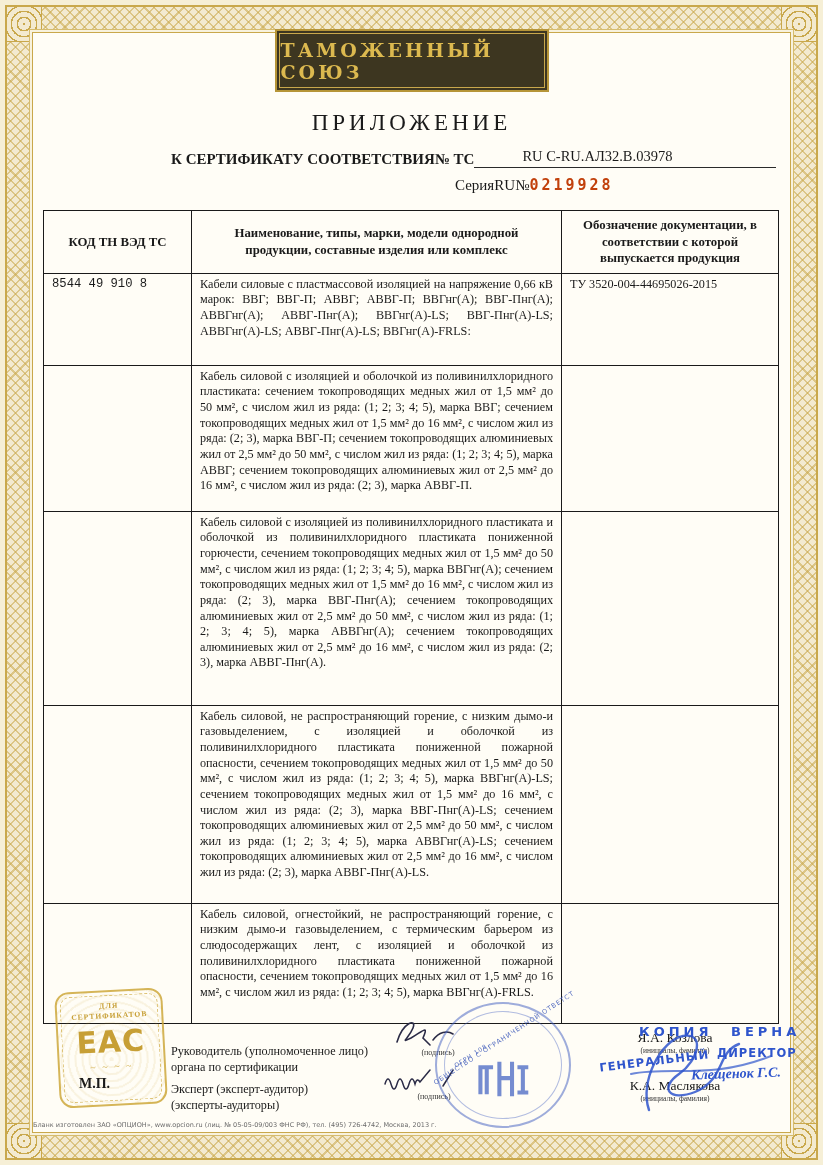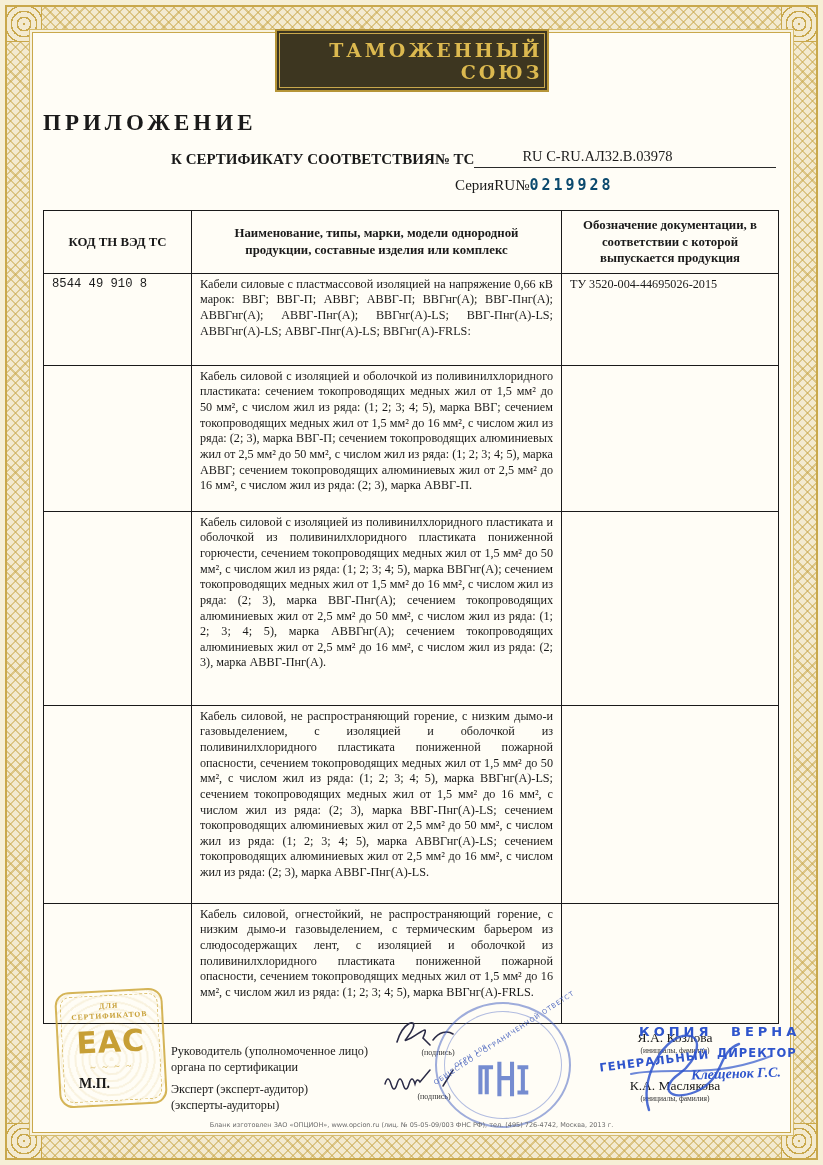--- a/index.html
+++ b/index.html
@@ -13,30 +13,30 @@
   .corner{position:absolute;width:34px;height:34px;border:1px solid #c9a84c;
     background:repeating-radial-gradient(circle at center,#c9a84c 0 1.5px,#f3ead0 1.5px 6px);}
   .corner.tl{left:-1px;top:-1px}.corner.tr{right:-1px;top:-1px}
   .corner.bl{left:-1px;bottom:-1px}.corner.br{right:-1px;bottom:-1px}
   .inner{position:absolute;inset:32px;background:#fffdf6;border:1px solid #c9a84c;
     box-shadow:0 0 0 2px #f8f2dd, 0 0 0 3px #d6bc6e;}
   .content{position:absolute;inset:0;padding:10px;}
   
   .banner{width:262px;margin:-14px auto 16px;background:#3d3620;border:2px solid #b69538;
     box-shadow:inset 0 0 0 2px #3d3620, inset 0 0 0 3px #c9a84c;
-    text-align:right;padding:8px 4px 7px;}
+    text-align:left;padding:8px 4px 7px;}
   .banner span{color:#dcb94f;font-weight:bold;font-size:19px;letter-spacing:3px;
     font-family:"DejaVu Serif",serif;}
   
-  .doc-title{font-size:23px;font-weight:bold;letter-spacing:4px;margin:18px 0 10px;}
+  .doc-title{text-align:center;font-size:23px;font-weight:normal;letter-spacing:4px;margin:18px 0 10px;}
   .cert-line{display:flex;align-items:flex-end;margin:12px 4px 0 128px;font-size:15px;}
   .cert-line .b{font-weight:bold;white-space:nowrap;}
   .cert-value{flex:1;border-bottom:1.5px solid #2a2a2a;padding:0 0 2px 48px;font-size:14.5px;white-space:nowrap;}
   .series-line{display:flex;align-items:center;margin:8px 0 0 412px;font-size:15px;}
-  .serial{font-family:"DejaVu Sans Mono",monospace;font-weight:bold;color:#0c4a6e;
+  .serial{font-family:"DejaVu Sans Mono",monospace;font-weight:bold;color:#c2410c;
     letter-spacing:3px;font-size:15px;}
   
   table.products{border-collapse:collapse;table-layout:fixed;width:735px;margin-top:16px;}
   table.products th,table.products td{border:1px solid #1a1a1a;}
   table.products th{font-size:12.8px;font-weight:bold;text-align:center;vertical-align:middle;
     padding:6px 8px;line-height:1.3;}
   table.products td{font-size:12.2px;vertical-align:top;padding:3px 8px 4px;line-height:1.28;}
   td.desc{text-align:justify;}
   td.code{font-size:12.6px;padding-left:10px;font-family:Liberation Mono, monospace;}
   tr.r1 td{height:84px} tr.r2 td{height:138px} tr.r3 td{height:186px}
@@ -75,21 +75,21 @@
   
   .copy-line1{position:absolute;left:596px;top:16px;color:#2f55cc;font-weight:bold;font-size:13px;
     letter-spacing:4px;word-spacing:10px;white-space:nowrap;font-family:"DejaVu Sans",sans-serif;}
   .copy-line2{position:absolute;left:556px;top:46px;color:#2f55cc;font-weight:bold;font-size:11.5px;
     transform:rotate(-7deg);letter-spacing:1px;white-space:nowrap;font-family:"DejaVu Sans",sans-serif;}
   .copy-line3{position:absolute;left:674px;top:38px;color:#2f55cc;font-weight:bold;font-size:11.5px;
     letter-spacing:1px;white-space:nowrap;font-family:"DejaVu Sans",sans-serif;}
   .copy-name{position:absolute;left:648px;top:58px;color:#2f55cc;font-weight:bold;font-style:italic;
     font-size:14px;white-space:nowrap;transform:rotate(-2deg);}
   .swirl{position:absolute;left:578px;top:14px;}
-  .fineprint{position:absolute;left:0;right:0;bottom:3px;text-align:center;font-size:6.5px;
+  .fineprint{position:absolute;left:0;right:0;bottom:3px;font-size:6.5px;
     color:#6b6b6b;font-family:"DejaVu Sans",sans-serif;}
   svg{display:block;}
 </style>
 </head>
 <body>
 
 <div class="page">
   <div class="frame">
     <div class="corner tl"></div>
     <div class="corner tr"></div>

